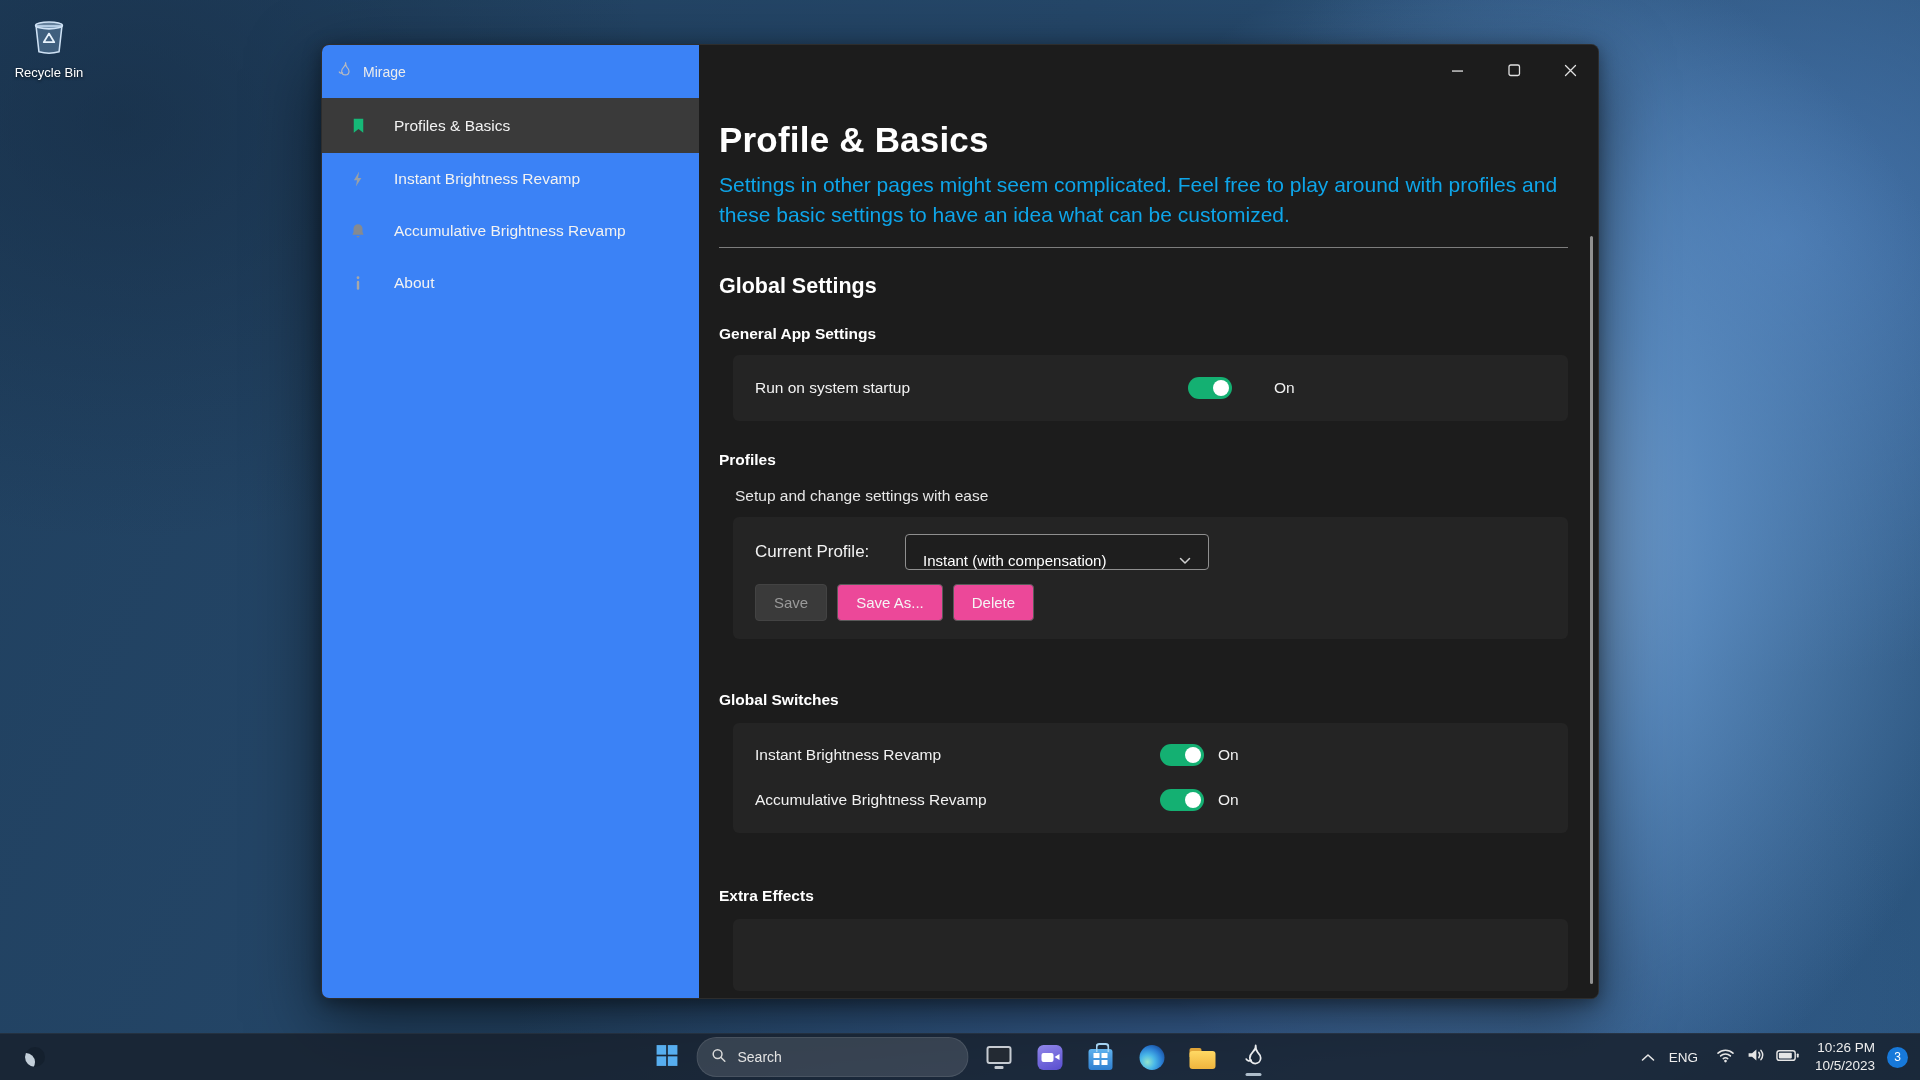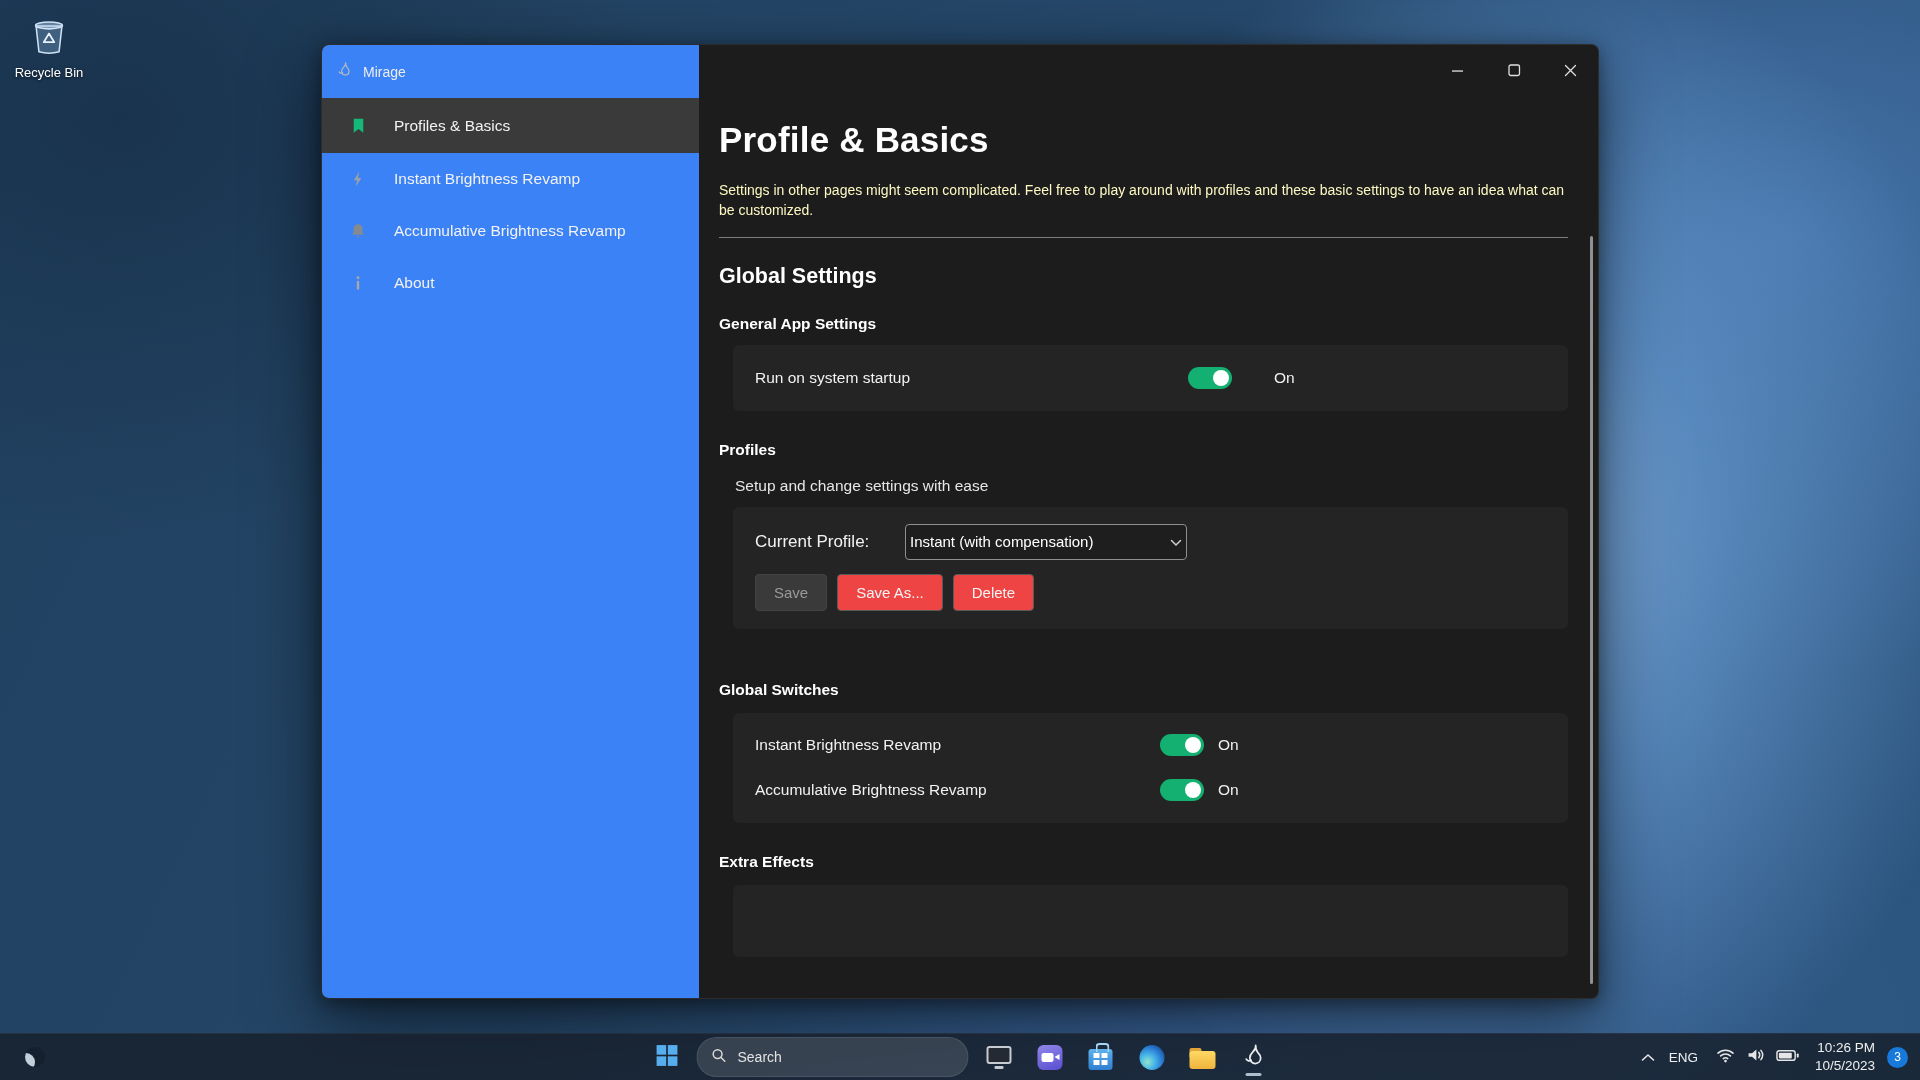--- a/index.html
+++ b/index.html
@@ -37,53 +37,53 @@
   .nav-item.selected { background: #3a3a3a; height: 55px; }
   .nav-icon { width: 20px; flex: none; display: flex; justify-content: center; }
 
   
   .main-col { flex: 1; display: flex; flex-direction: column; background: #1c1c1c; min-width: 0; }
   .titlebar { height: 53px; flex: none; display: flex; justify-content: flex-end; }
   .win-btn { width: 56px; height: 100%; display: flex; align-items: center; justify-content: center; cursor: pointer; }
 
   .content { flex: 1; position: relative; overflow: hidden; padding: 0 30px 0 20px; color: #fff; }
   .page-title { margin-top: 22px; font-size: 35px; font-weight: 700; letter-spacing: .2px; }
-  .page-desc { margin-top: 20px; font-size: 14px; line-height: 1.45; color: #fef9c3; max-width: 860px; }
+  .page-desc { margin-top: 10px; font-size: 21px; line-height: 1.45; color: #0ea5e9; max-width: 860px; }
   .divider { margin-top: 16px; height: 1px; background: #7d7d7d; }
 
   .h2 { margin-top: 26px; font-size: 21.5px; font-weight: 700; }
   .h3 { font-size: 15.5px; font-weight: 700; }
   .mt-general  { margin-top: 26px; }
   .mt-profiles { margin-top: 30px; }
   .mt-switches { margin-top: 52px; }
-  .mt-extra    { margin-top: 30px; }
+  .mt-extra    { margin-top: 54px; }
   .section-note { margin: 18px 0 0 16px; font-size: 15.5px; color: #e6e6e6; }
 
   .card { margin: 12px 0 0 14px; background: #242424; border-radius: 6px; gap: 28px; }
   .card-startup { height: 66px; display: flex; align-items: center; padding: 0 22px; }
   .card-profiles { margin-top: 12px; padding: 17px 22px 18px; }
   .card-switches { margin-top: 14px; padding: 10px 22px; }
   .card-extra { margin-top: 14px; height: 72px; }
 
   .switch-row { height: 45px; display: flex; align-items: center; }
   .switch-label { width: 405px; font-size: 15.5px; color: #f2f2f2; }
   .toggle { width: 44px; height: 22px; border-radius: 11px; background: #14b072; position: relative; flex: none; cursor: pointer; }
   .toggle .knob { position: absolute; right: 3px; top: 3px; width: 16px; height: 16px; border-radius: 50%; background: #fff; }
   .toggle-state { margin-left: 14px; font-size: 15.5px; color: #efefef; }
 
   .profile-row { display: flex; align-items: center; }
   .profile-label { font-size: 17px; color: #f2f2f2; width: 128px; }
   .combo {
-    width: 282px; height: 36px; margin-left: 22px; background: #1e1e1e; border: 1px solid #8f8f8f;
-    border-radius: 4px; display: flex; align-items: center; padding: 0 4px; cursor: pointer;
+    width: 304px; height: 36px; margin-left: 22px; background: #1e1e1e; border: 1px solid #8f8f8f;
+    border-radius: 4px; display: flex; align-items: flex-end; padding: 0 17px; cursor: pointer;
   }
   .combo-value { flex: 1; font-size: 15px; color: #fff; white-space: nowrap; overflow: hidden; }
   .btn-row { margin-top: 14px; display: flex; gap: 10px; }
   .btn {
-    height: 37px; padding: 0 18px; background: #ef4444; border: 1px solid #5a5a5a; border-radius: 4px;
+    height: 37px; padding: 0 18px; background: #ec4899; border: 1px solid #5a5a5a; border-radius: 4px;
     color: #f5f5f5; font-size: 15px; font-family: inherit; cursor: pointer;
   }
   .btn.disabled { background: #3a3a3a; border-color: #434343; color: #9a9a9a; cursor: default; }
 
   .scrollbar-thumb { position: absolute; right: 5px; top: 138px; bottom: 14px; width: 3px; background: #919191; border-radius: 2px; cursor: pointer; }
 
   
   .taskbar {
     position: absolute; left: 0; right: 0; bottom: 0; height: 47px;
     background: rgba(24,33,46,.85); border-top: 1px solid rgba(255,255,255,.05);

